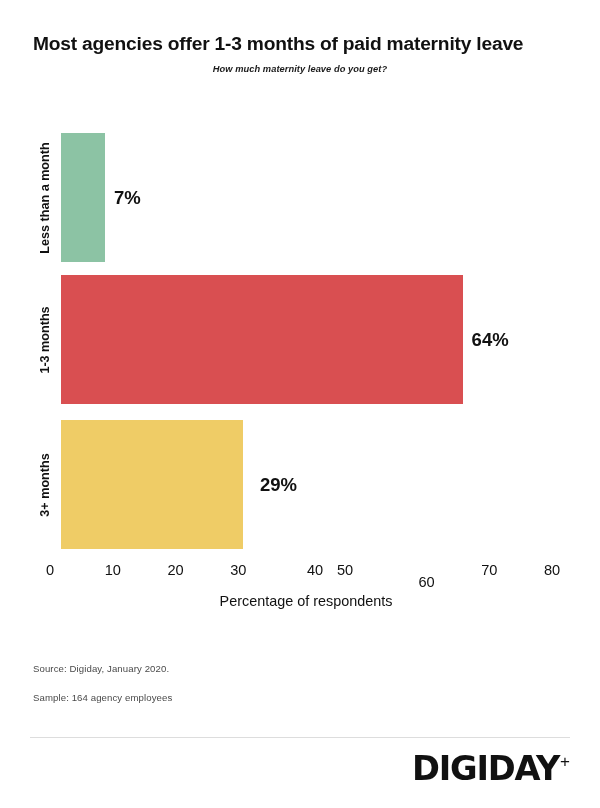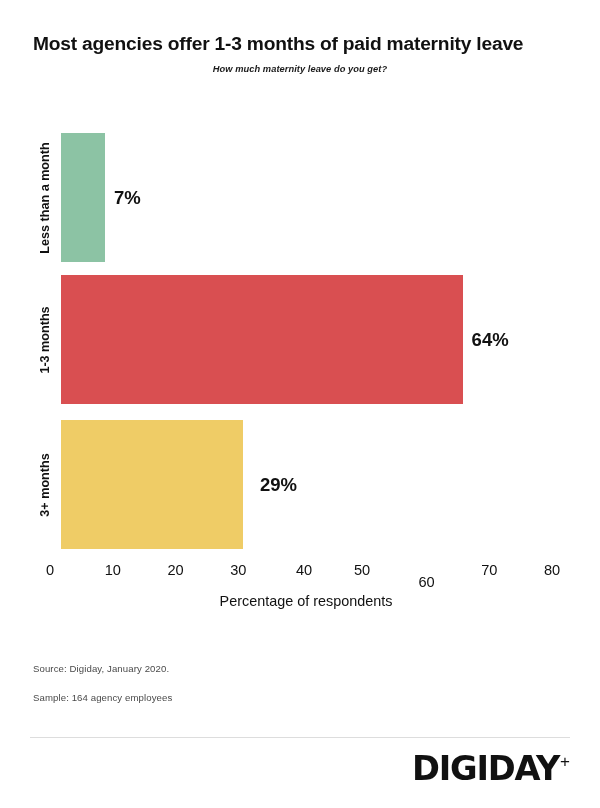--- a/index.html
+++ b/index.html
@@ -191,22 +191,22 @@
       <div class="cat-label" id="cat-2" style="top: 64.5px;">3+ months</div>
     </div>
 
   </div>
 
   <div class="x-axis" id="x-axis">
       <div class="tick-label" style="left: 50px;">0</div>
       <div class="tick-label" style="left: 112.75px;">10</div>
       <div class="tick-label" style="left: 175.5px;">20</div>
       <div class="tick-label" style="left: 238.25px;">30</div>
-      <div class="tick-label" style="left: 304px; text-align: right;">40</div>
-      <div class="tick-label" style="left: 362px; text-align: center;">50</div>
+      <div class="tick-label" style="left: 315px; text-align: right;">40</div>
+      <div class="tick-label" style="left: 345px; text-align: center;">50</div>
       <div class="tick-label" style="left: 426.5px; margin-top: 12px;">60</div>
       <div class="tick-label" style="left: 489.25px;">70</div>
       <div class="tick-label" style="left: 552px;">80</div>
     </div>
 
   <div class="x-axis-title">
     <span>Percentage of respondents</span>
   </div>
 
   <div class="source-line s1">Source:  Digiday, January 2020.</div>

